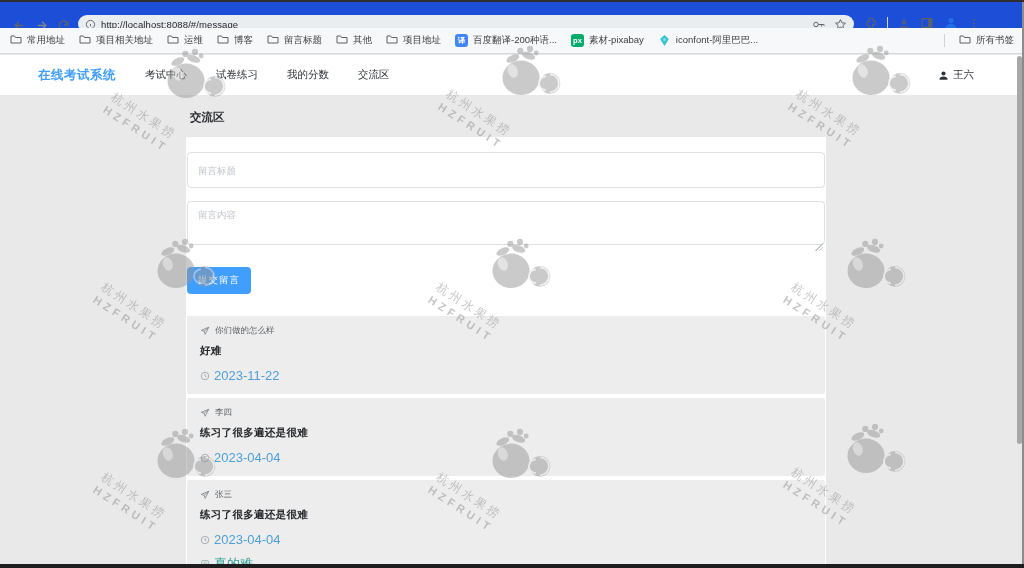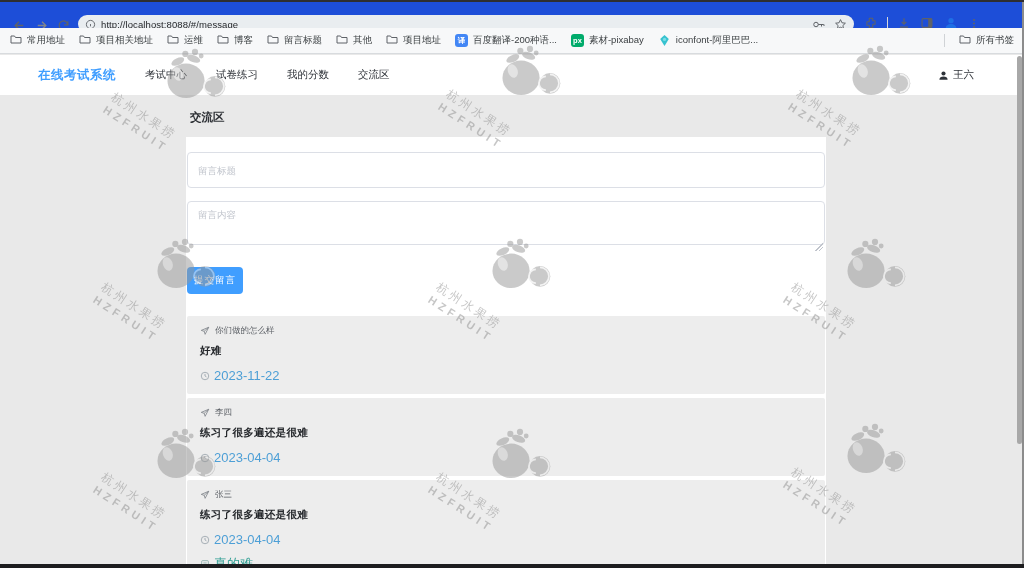--- a/index.html
+++ b/index.html
@@ -62,21 +62,21 @@
     font-size:9.5px; color:#333; padding:0 10px; outline:none;
     font-family:"Liberation Sans","DejaVu Sans",sans-serif;
   }
   .form-input { height:36px; }
   .form-input::placeholder, .form-textarea::placeholder { color:#c0c4cc; }
   .ta-wrap { position:relative; margin-top:13px; width:638px; height:52px; }
   .form-textarea { height:44px; resize:none; padding:7px 10px; line-height:12px; }
   .ta-handle { position:absolute; right:2px; bottom:2px; width:9px; height:9px;
     background:linear-gradient(135deg, transparent 0 55%, #c0c4cc 55% 62%, transparent 62% 75%, #c0c4cc 75% 82%, transparent 82%); }
   .submit-btn {
-    margin-top:14px; margin-bottom:22px; width:56px; height:27px; background:#409eff; color:#fff;
+    margin-top:14px; margin-bottom:22px; width:64px; height:27px; background:#409eff; color:#fff;
     border:none; border-radius:4px; font-size:9.5px; cursor:pointer; letter-spacing:1px;
     font-family:"Liberation Sans","DejaVu Sans",sans-serif;
   }
 
   .card { background:#ededed; border-radius:2px; padding:9px 13px 11px; margin-bottom:4px; }
   .card-meta { display:flex; align-items:center; gap:5px; font-size:8.5px; color:#5c6066; }
   .card-title { margin-top:7px; font-size:10.5px; font-weight:700; color:#24272b; letter-spacing:.3px; }
   .card-row { display:flex; align-items:center; gap:4px; font-size:13px; }
   .date-row { margin-top:10px; color:#4d9fd6; }
   .reply-row { margin-top:8px; color:#2f9e93; }

